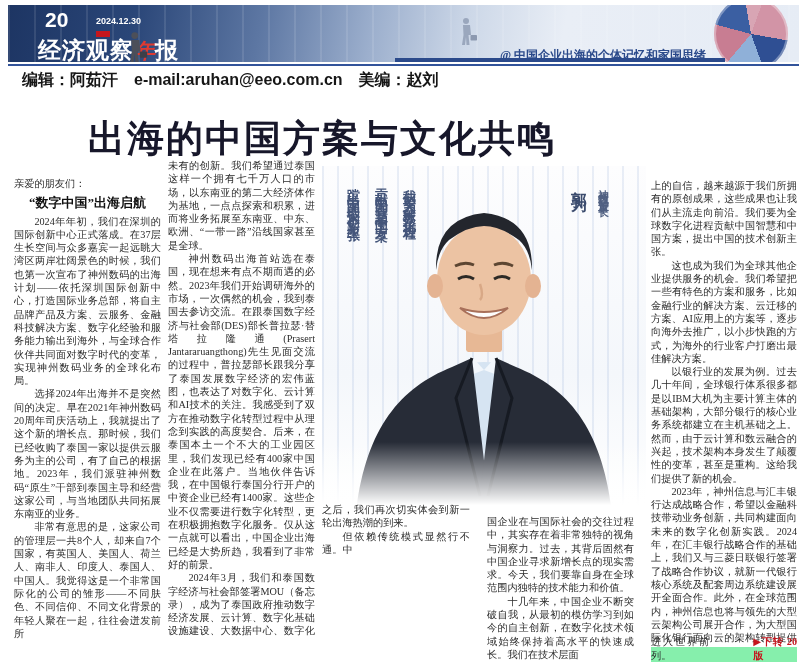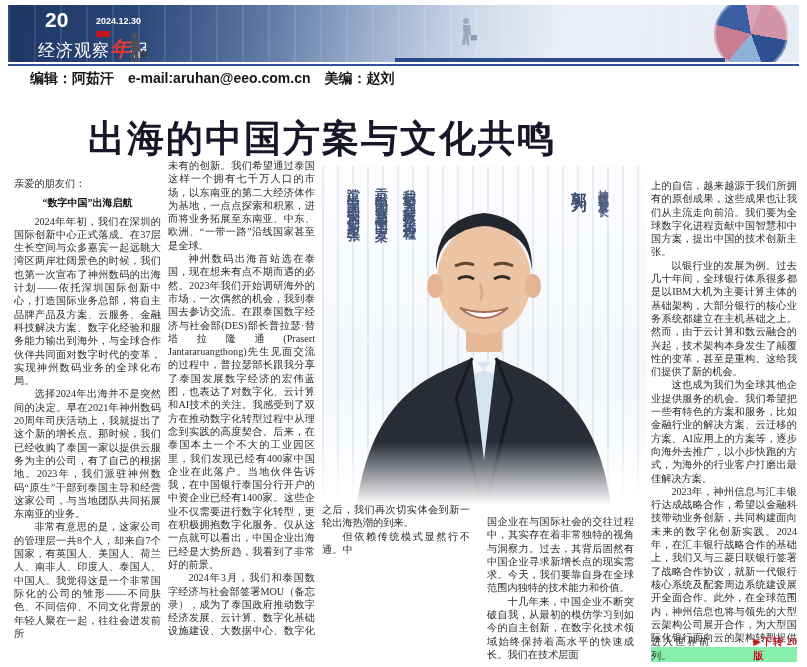--- a/index.html
+++ b/index.html
@@ -16,21 +16,21 @@
     background:
       repeating-linear-gradient(90deg, rgba(255,255,255,0.10) 0 2px, rgba(0,0,0,0) 2px 26px),
       linear-gradient(100deg,#1d3563 0%,#2a4678 16%,#5d77a3 32%,#9cafcd 46%,#cdd8e8 58%,#e9eef6 70%,#e6ecf5 100%);
     overflow:hidden;
   }
   .pagenum { position:absolute; left:37px; top:3px; color:#ffffff; font-weight:bold;
     font-size:21px; font-family:"Liberation Sans","DejaVu Sans",sans-serif; }
   .dateline { position:absolute; left:68px; top:11px; color:#ffffff; font-weight:bold;
     font-size:9px; font-family:"Liberation Sans","DejaVu Sans",sans-serif;margin-left:20px; }
   .masthead { position:absolute; left:30px; top:30px; }
-  .masthead .cn { color:#ffffff; font-weight:normal; font-size:17px; letter-spacing:1px; }
+  .masthead .cn { color:#ffffff; font-weight:bold; font-size:23px; letter-spacing:1px; }
   .masthead .yr { color:#e03a30; font-weight:bold; font-size:21px; font-style:italic; letter-spacing:0; }
   .masthead .en { display:block; margin-top:-2px; color:#f0f3fa; font-size:6px; letter-spacing:0.5px;
     font-family:"Liberation Sans","DejaVu Sans",sans-serif; }
   .seal { position:absolute; left:88px; top:26px; width:14px; height:6px; background:#c5161d; }
   .sil { position:absolute; }
   .feature-title {
     position:absolute; left:562px; top:12px; width:150px; text-align:center;
     color:#2b4a8b; font-weight:bold; font-size:27px; letter-spacing:4px;
   }
   .feature-sub {
@@ -38,33 +38,33 @@
     color:#2b4a8b; font-weight:bold; font-size:12px;
   }
   .globe {
     position:absolute; left:706px; top:-8px; width:74px; height:74px; border-radius:50%;
     background:conic-gradient(from 20deg,#d294a6 0 80deg,#2f4f93 80deg 140deg,#8fb0d8 140deg 200deg,#c87d92 200deg 265deg,#3b5fa2 265deg 330deg,#d8a5b4 330deg 360deg);
     box-shadow:inset 0 0 0 2px rgba(255,255,255,0.35);
   }
   .rule-thin { position:absolute; left:8px; top:64px; width:791px; height:2px; background:#32539a; }
   .rule-thick { position:absolute; left:395px; top:58px; width:330px; height:4px; background:#2b4a8b; }
   .editor-line {
-    position:absolute; left:30px; top:70px; font-size:14px; font-weight:bold; color:#161616;
+    position:absolute; left:22px; top:70px; font-size:16px; font-weight:bold; color:#161616;
     font-family:"Liberation Sans","DejaVu Sans",sans-serif;
   }
   
   #headline {
     position:absolute; left:2px; top:114px; width:640px; text-align:center;
     font-size:37px; font-weight:bold; color:#17172a; letter-spacing:2px;
   }
   
   .col { position:absolute; font-size:10.2px; line-height:13.3px; text-align:justify; overflow:hidden; }
   .col p { text-indent:2em; }
   .col p.noindent { text-indent:0; }
-  .col .subhead { font-weight:bold; text-align:center; text-indent:0; margin:6px 0 5px; font-size:10px; color:#111; }
+  .col .subhead { font-weight:bold; text-align:center; text-indent:0; margin:6px 0 5px; font-size:13px; color:#111; }
   #col1 { left:14px;  top:177px; width:147px; height:479px; }
   #col2 { left:168px; top:159px; width:147px; height:479px; }
   #col3 { left:322px; top:503px; width:148px; height:146px; }
   #col4 { left:487px; top:515px; width:147px; height:146px; }
   #col5 { left:651px; top:179px; width:146px; height:483px; }
   #col5-text { height:466px; overflow:hidden; }
   .turn-line { position:absolute; left:0; bottom:0; width:100%; height:15px; background:#86efac;
     display:flex; justify-content:space-between; align-items:flex-end; }
   .turn-red { color:#c5161d; font-weight:bold;margin-left:44px; }
   
@@ -104,20 +104,21 @@
     <svg class="sil" style="left:116px; top:26px;" width="26" height="34" viewBox="0 0 40 60">
       <circle cx="16" cy="8" r="6" fill="#4c4f59"></circle>
       <path d="M10 16 L24 16 L26 36 L21 36 L23 56 L17 56 L16 40 L14 56 L8 56 L11 36 Z" fill="#4c4f59"></path>
       <rect x="25" y="36" width="13" height="11" rx="1.5" fill="#3c3f49"></rect>
     </svg>
     <svg class="sil" style="left:450px; top:12px;" width="20" height="30" viewBox="0 0 40 60">
       <circle cx="16" cy="8" r="6" fill="#9aa7bd"></circle>
       <path d="M10 16 L24 16 L26 36 L21 36 L23 56 L17 56 L16 40 L14 56 L8 56 L11 36 Z" fill="#9aa7bd"></path>
       <rect x="25" y="36" width="13" height="11" rx="1.5" fill="#8c99b0"></rect>
     </svg>
+    <div class="feature-sub">@ 中国企业出海的个体记忆和家国思绪</div>
     <div class="globe"></div>
   </div>
   <div class="rule-thick"></div>
   <div class="rule-thin"></div>
   <div class="editor-line">编辑：阿茹汗　e-mail:aruhan@eeo.com.cn　美编：赵刘</div>
 
   <h1 id="headline">出海的中国方案与文化共鸣</h1>
 
   <div id="photo">
     <svg width="324" height="346" viewBox="0 0 324 346">
@@ -181,22 +182,22 @@
   </div>
 
   <div id="col4" class="col">
     <p class="noindent">国企业在与国际社会的交往过程中，其实存在着非常独特的视角与洞察力。过去，其背后固然有中国企业寻求新增长点的现实需求。今天，我们要靠自身在全球范围内独特的技术能力和价值。</p>
     <p>十几年来，中国企业不断突破自我，从最初的模仿学习到如今的自主创新，在数字化技术领域始终保持着高水平的快速成长。我们在技术层面</p>
   </div>
 
   <div id="col5" class="col">
     <div id="col5-text">
       <p class="noindent">上的自信，越来越源于我们所拥有的原创成果，这些成果也让我们从主流走向前沿。我们要为全球数字化进程贡献中国智慧和中国方案，提出中国的技术创新主张。</p>
+      <p>这也成为我们为全球其他企业提供服务的机会。我们希望把一些有特色的方案和服务，比如金融行业的解决方案、云迁移的方案、AI应用上的方案等，逐步向海外去推广，以小步快跑的方式，为海外的行业客户打磨出最佳解决方案。</p>
       <p>以银行业的发展为例。过去几十年间，全球银行体系很多都是以IBM大机为主要计算主体的基础架构，大部分银行的核心业务系统都建立在主机基础之上。然而，由于云计算和数云融合的兴起，技术架构本身发生了颠覆性的变革，甚至是重构。这给我们提供了新的机会。</p>
-      <p>这也成为我们为全球其他企业提供服务的机会。我们希望把一些有特色的方案和服务，比如金融行业的解决方案、云迁移的方案、AI应用上的方案等，逐步向海外去推广，以小步快跑的方式，为海外的行业客户打磨出最佳解决方案。</p>
       <p>2023年，神州信息与汇丰银行达成战略合作，希望以金融科技带动业务创新，共同构建面向未来的数字化创新实践。2024年，在汇丰银行战略合作的基础上，我们又与三菱日联银行签署了战略合作协议，就新一代银行核心系统及配套周边系统建设展开全面合作。此外，在全球范围内，神州信息也将与领先的大型云架构公司展开合作，为大型国际化银行面向云的架构转型提供服务。与此同时，在过去七八年间，由于中国整体金融科技应用场景的快速发展，我们的业务创新已在全球范围内有了一定的领先优势。这两者的结合，使得我们有可能成为全球领先的金融科技领导者，</p>
     </div>
     <div class="turn-line">
       <span>进入世界前列。</span>
       <span class="turn-red">▶下转 20 版</span>
     </div>
   </div>
 
 </div>
 

